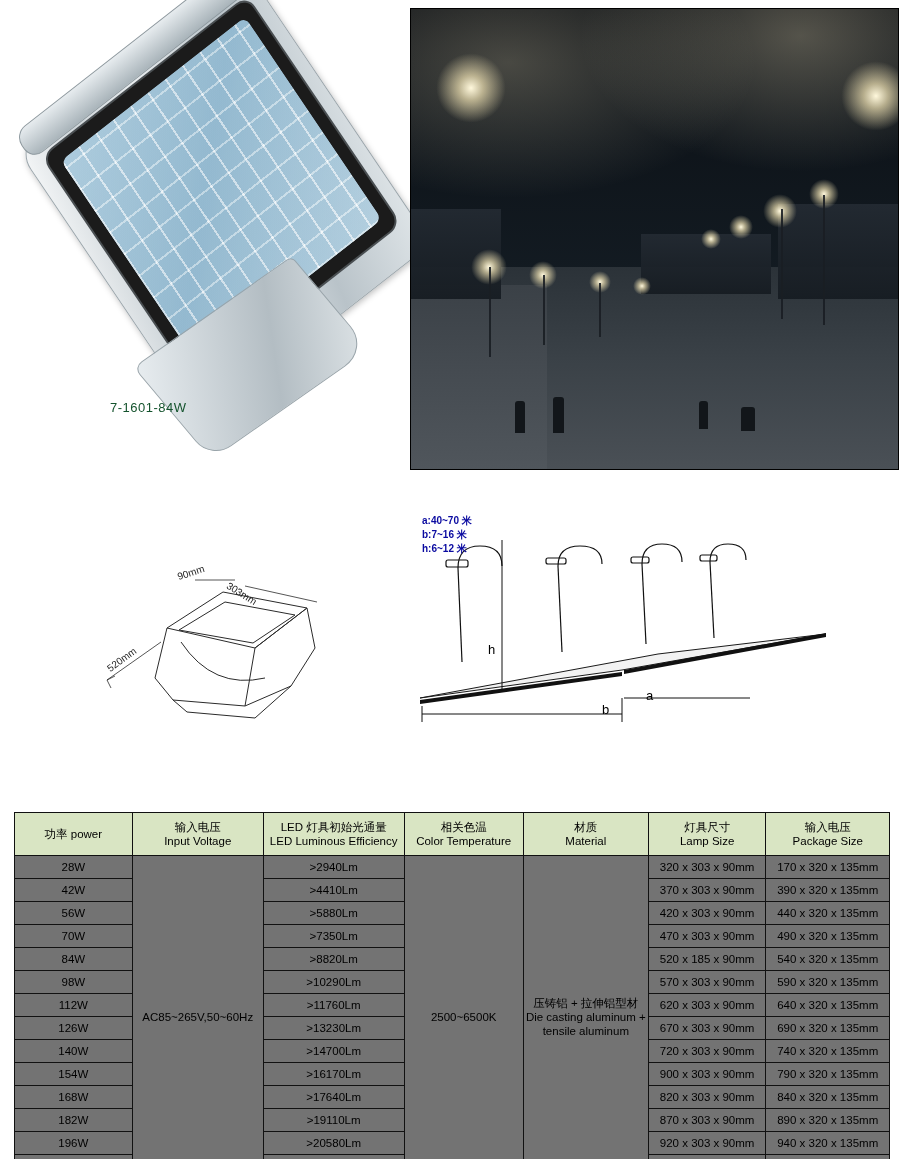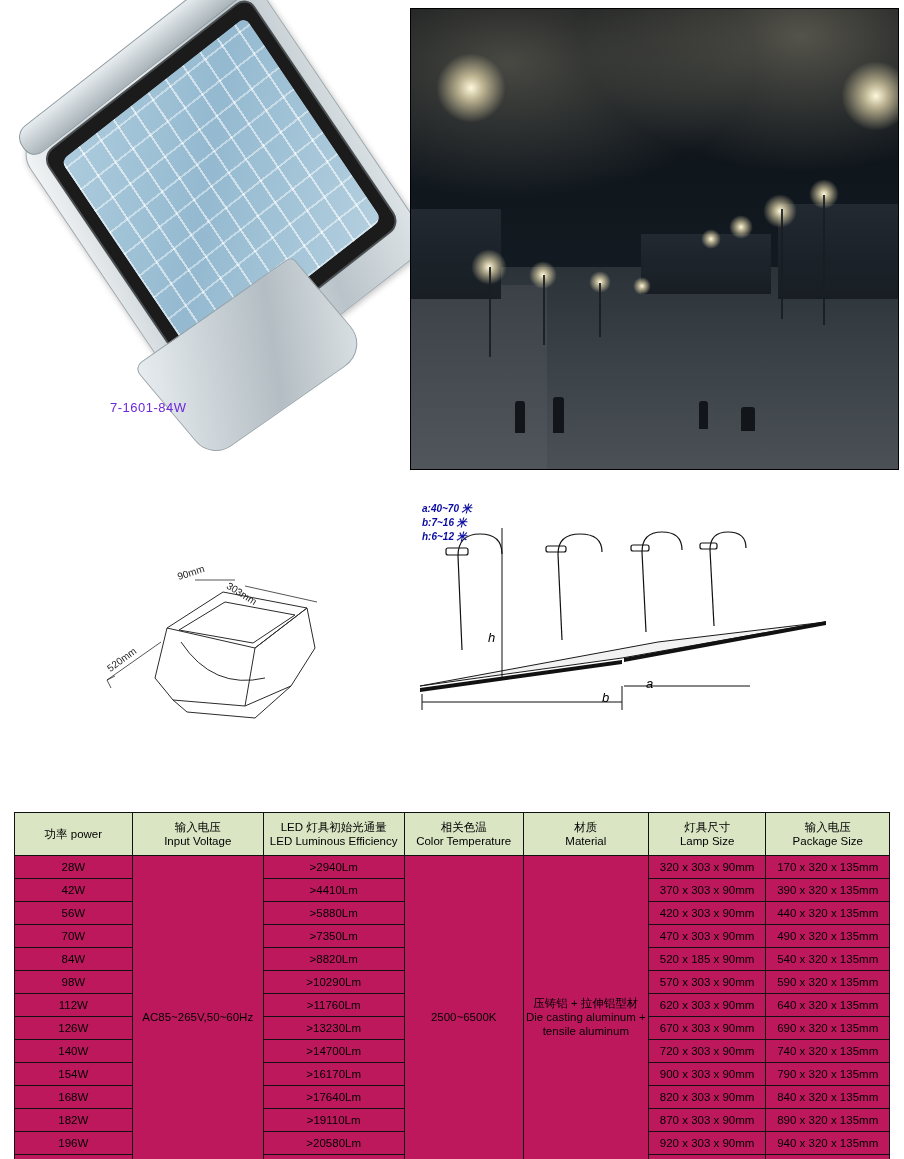--- a/index.html
+++ b/index.html
@@ -91,21 +91,21 @@
     border: 1px solid #99a4aa;
     border-radius: 10px 6px 30px 24px;
     transform: rotate(-6deg) skewY(9deg);
   }
   .lamp-caption {
     position: absolute;
     left: 110px;
     top: 400px;
     font-size: 13px;
     letter-spacing: .5px;
-    color: #6d28d9;
+    color: #14532d;
   }
 
   
   .night-photo {
     position: absolute;
     left: 410px; top: 8px;
     width: 487px; height: 460px;
     background: linear-gradient(180deg, #0c1014 0%, #101820 30%, #1a232b 60%, #2a2f33 100%);
     overflow: hidden;
     border: 1px solid #000;
@@ -163,22 +163,22 @@
     color: #222;
     white-space: nowrap;
   }
   .dl-520 { left: 10px; top: 104px; transform: rotate(-36deg); }
   .dl-90  { left: 82px; top: 17px;  transform: rotate(-18deg); }
   .dl-303 { left: 130px; top: 38px; transform: rotate(32deg); }
 
   
   .install-diagram {
     position: absolute;
-    left: 410px; top: 10px;
-    width: 470px; height: 280px; font-style: italic;
+    left: 410px; top: 22px;
+    width: 470px; height: 280px;
   }
   .abh-text {
     position: absolute;
     left: 12px; top: 12px;
     font-size: 10px;
     color: #0a0aa0;
     line-height: 14px;
     font-weight: bold;
   }
   .diagram-caption {
@@ -213,21 +213,21 @@
   .spec-table thead th {
     background: #d9e5c3;
     height: 38px;
     font-weight: normal;
     line-height: 14px;
     padding: 2px 2px;
   }
   .spec-table td {
     height: 20px;
     padding: 1px 2px;
-    background: #be185d;
+    background: #737373;
   }
   .col-power   { width: 122px; }
   .col-voltage { width: 128px; }
   .col-lumen   { width: 145px; }
   .col-cct     { width: 120px; }
   .col-mat     { width: 128px; }
   .col-lamp    { width: 122px; }
   .col-pkg     { width: 127px; }
   .cell-merge { line-height: 14px; }
 </style>

